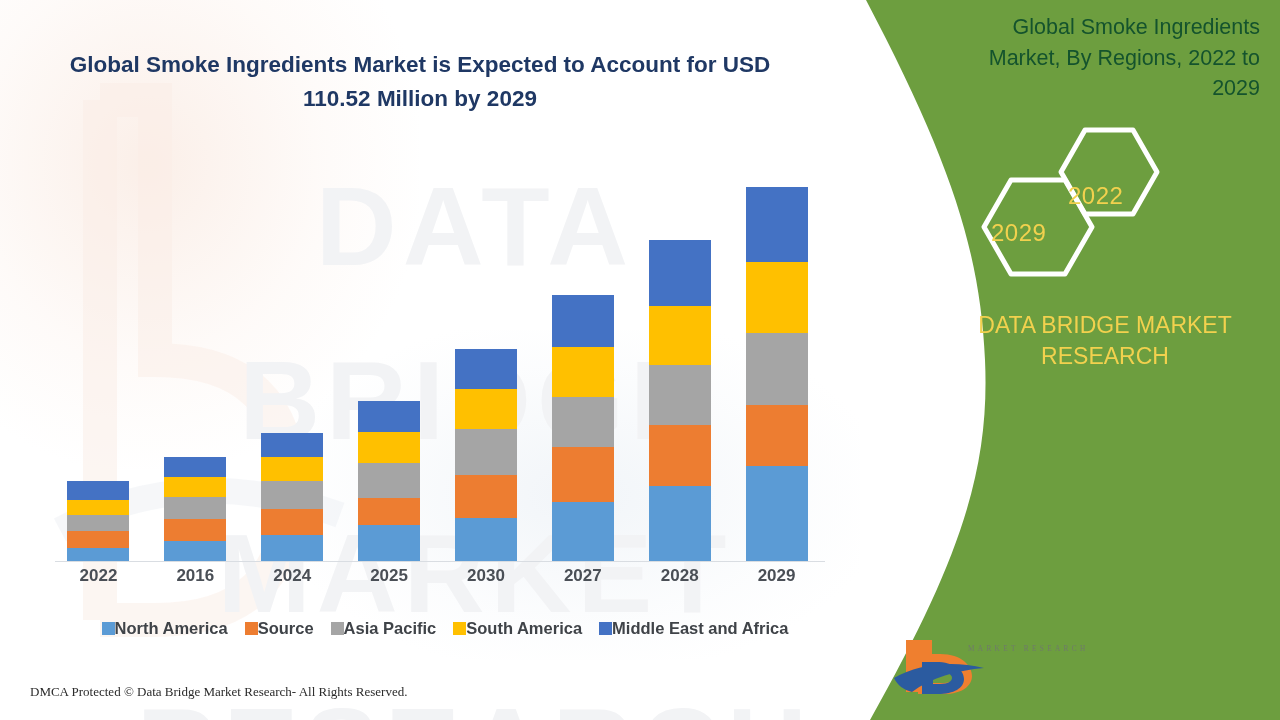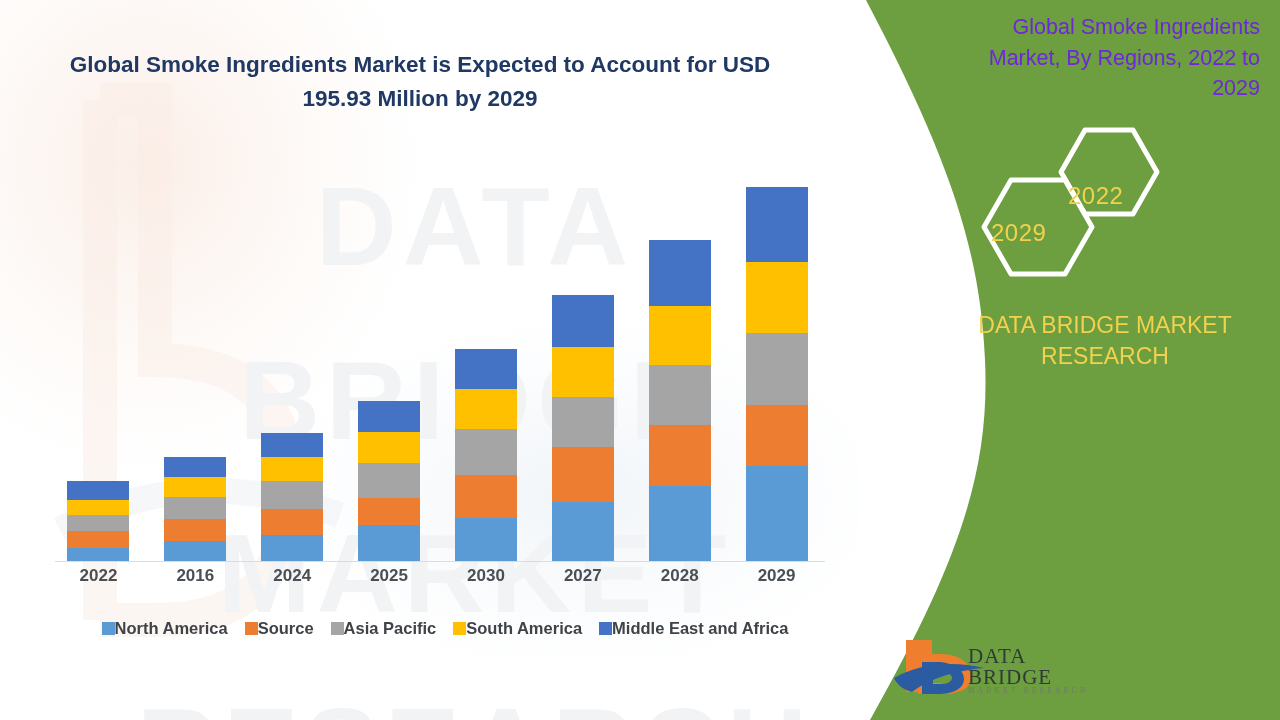--- a/index.html
+++ b/index.html
@@ -75,21 +75,21 @@
   }
   .footer-right{
     position:absolute;left:488px;top:685px;
     font-family:"Liberation Serif", serif;font-size:12.5px;color:#2b2b2b;white-space:nowrap;
   }
 
   
   .panel-svg{position:absolute;right:0;top:0;width:440px;height:720px;}
   .panel-title{
     position:absolute;left:960px;top:12px;width:300px;
-    color:#6d28d9;font-size:21.5px;font-weight:400;line-height:1.42;text-align:right;
+    color:#14532d;font-size:21.5px;font-weight:400;line-height:1.42;text-align:right;
   }
   .hex-wrap{position:absolute;left:975px;top:112px;width:210px;height:170px;}
   .hex-label{
     position:absolute;color:#f2d14e;font-size:24px;font-weight:400;
     letter-spacing:.5px;
   }
   .hex-label.y2022{left:93px;top:70px;}
   .hex-label.y2029{left:16px;top:107px;}
   .brand{
     position:absolute;left:955px;top:310px;width:300px;text-align:center;
@@ -112,21 +112,21 @@
     <div class="wm-tint"></div>
     <div class="wm-tint2"></div>
     <svg class="wm-mark" viewBox="0 0 330 620">
       <path d="M60 40 L60 560 M60 40 L115 40 L115 300 Q250 300 250 430 Q250 560 115 560 L60 560" fill="none" stroke="#fbeee7" stroke-width="34"></path>
       <path d="M20 470 Q150 400 300 455" fill="none" stroke="#eef1f5" stroke-width="26"></path>
     </svg>
     <div class="wm-text">DATA BRIDGE
 MARKET RESEARCH</div>
   </div>
 
-  <div class="headline">Global Smoke Ingredients Market is Expected to Account for USD 195.93 Million by 2029</div>
+  <div class="headline">Global Smoke Ingredients Market is Expected to Account for USD 110.52 Million by 2029</div>
 
   <div class="chart-area">
     <div class="plot">
       <div class="bars" id="bars">
           <div class="bar-col">
             <div class="bar">
               <div class="seg" style="height: 19px; background: rgb(68, 114, 196);"></div>
               <div class="seg" style="height: 15px; background: rgb(255, 192, 0);"></div>
               <div class="seg" style="height: 16px; background: rgb(165, 165, 165);"></div>
               <div class="seg" style="height: 17px; background: rgb(237, 125, 49);"></div>
@@ -227,20 +227,21 @@
       <div class="legend-item">
         <span class="legend-swatch" style="background: rgb(255, 192, 0);"></span>
         <span class="legend-label">South America</span>
       </div>
       <div class="legend-item">
         <span class="legend-swatch" style="background: rgb(68, 114, 196);"></span>
         <span class="legend-label">Middle East and Africa</span>
       </div>
     </div>
 
+  <div class="footer-left">DMCA Protected © Data Bridge Market Research- All Rights Reserved.</div>
 
   <svg class="panel-svg" viewBox="0 0 440 720" preserveAspectRatio="none">
     <path d="M 26 0 L 440 0 L 440 720 L 30 720 C 120 560 150 470 145 360 C 140 250 110 160 26 0 Z" fill="#6d9e3f"></path>
   </svg>
 
   <div class="panel-title">Global Smoke Ingredients Market, By Regions, 2022 to 2029</div>
 
   <div class="hex-wrap">
     <svg width="210" height="170" viewBox="0 0 210 170">
       <polygon points="110,18 158,18 182,60 158,102 110,102 86,60" fill="none" stroke="#ffffff" stroke-width="5" stroke-linejoin="round"></polygon>
@@ -254,17 +255,16 @@
 
   <svg class="logo" viewBox="0 0 215 66">
     <path d="M18 6 L44 6 L44 26 L30 26 L30 58 L18 58 Z" fill="#ef7f2f"></path>
     <path d="M30 20 L52 20 C74 20 84 32 84 42 C84 52 74 60 56 60 L30 60 Z
              M42 31 L42 49 L55 49 C64 49 70 45 70 40 C70 35 64 31 54 31 Z" fill="#ef7f2f"></path>
     <path d="M6 44 C30 30 64 26 96 34 C70 36 42 44 24 58 C16 56 9 51 6 44 Z" fill="#2b5ba0"></path>
     <path d="M34 28 L48 28 C66 28 76 36 76 45 C76 54 66 60 50 60 L34 60 Z
              M45 38 L45 50 L52 50 C60 50 64 47 64 44 C64 40 59 38 50 38 Z" fill="#2b5ba0"></path>
   </svg>
   <div class="logo-text">
-    <div class="logo-main">DATA BRIDGE</div>
     <div class="logo-sub">MARKET RESEARCH</div>
   </div>
 
 </div>
 
 </body></html>

